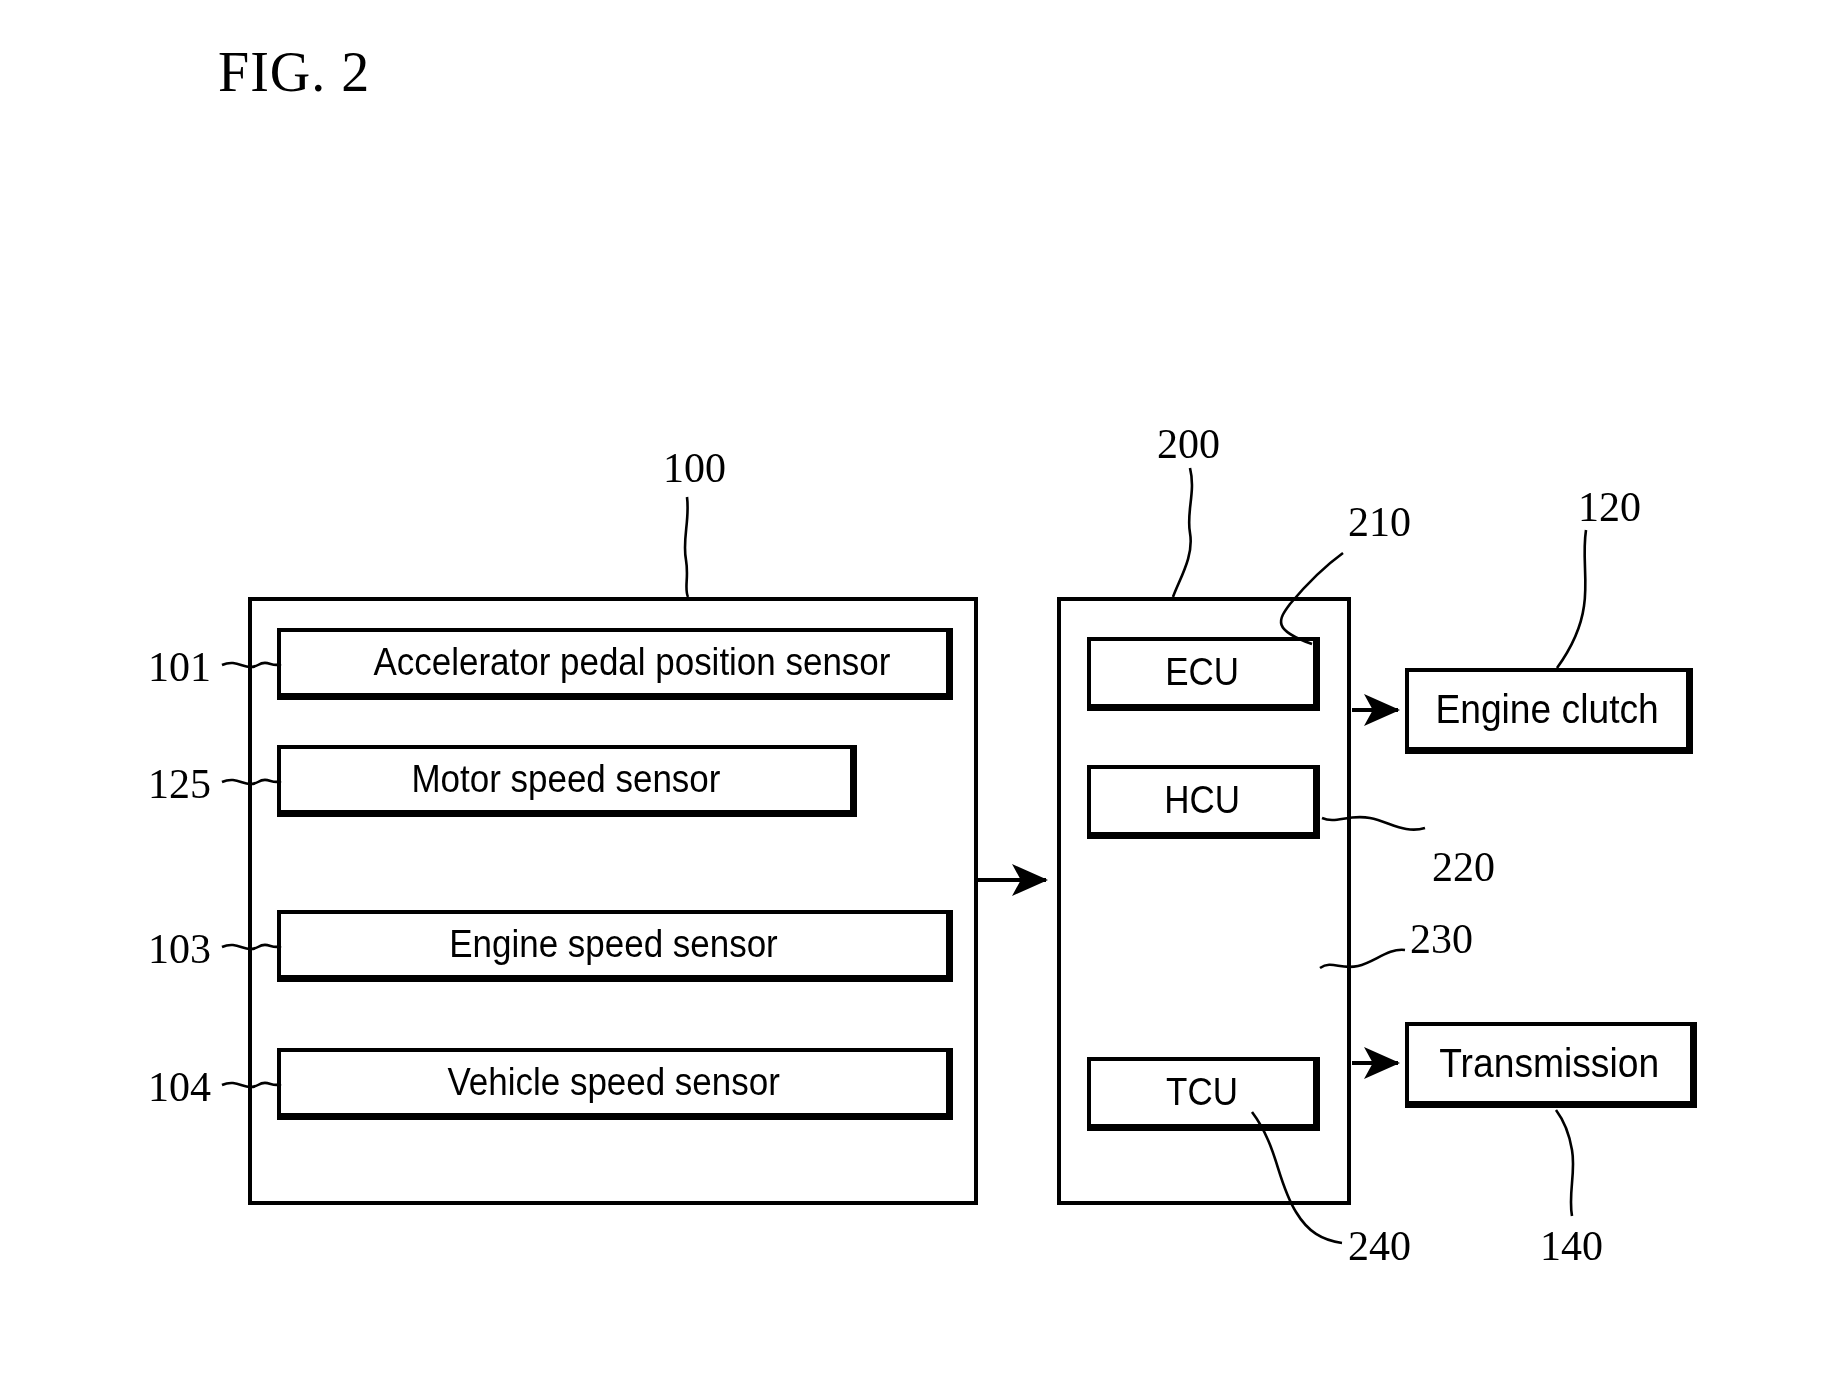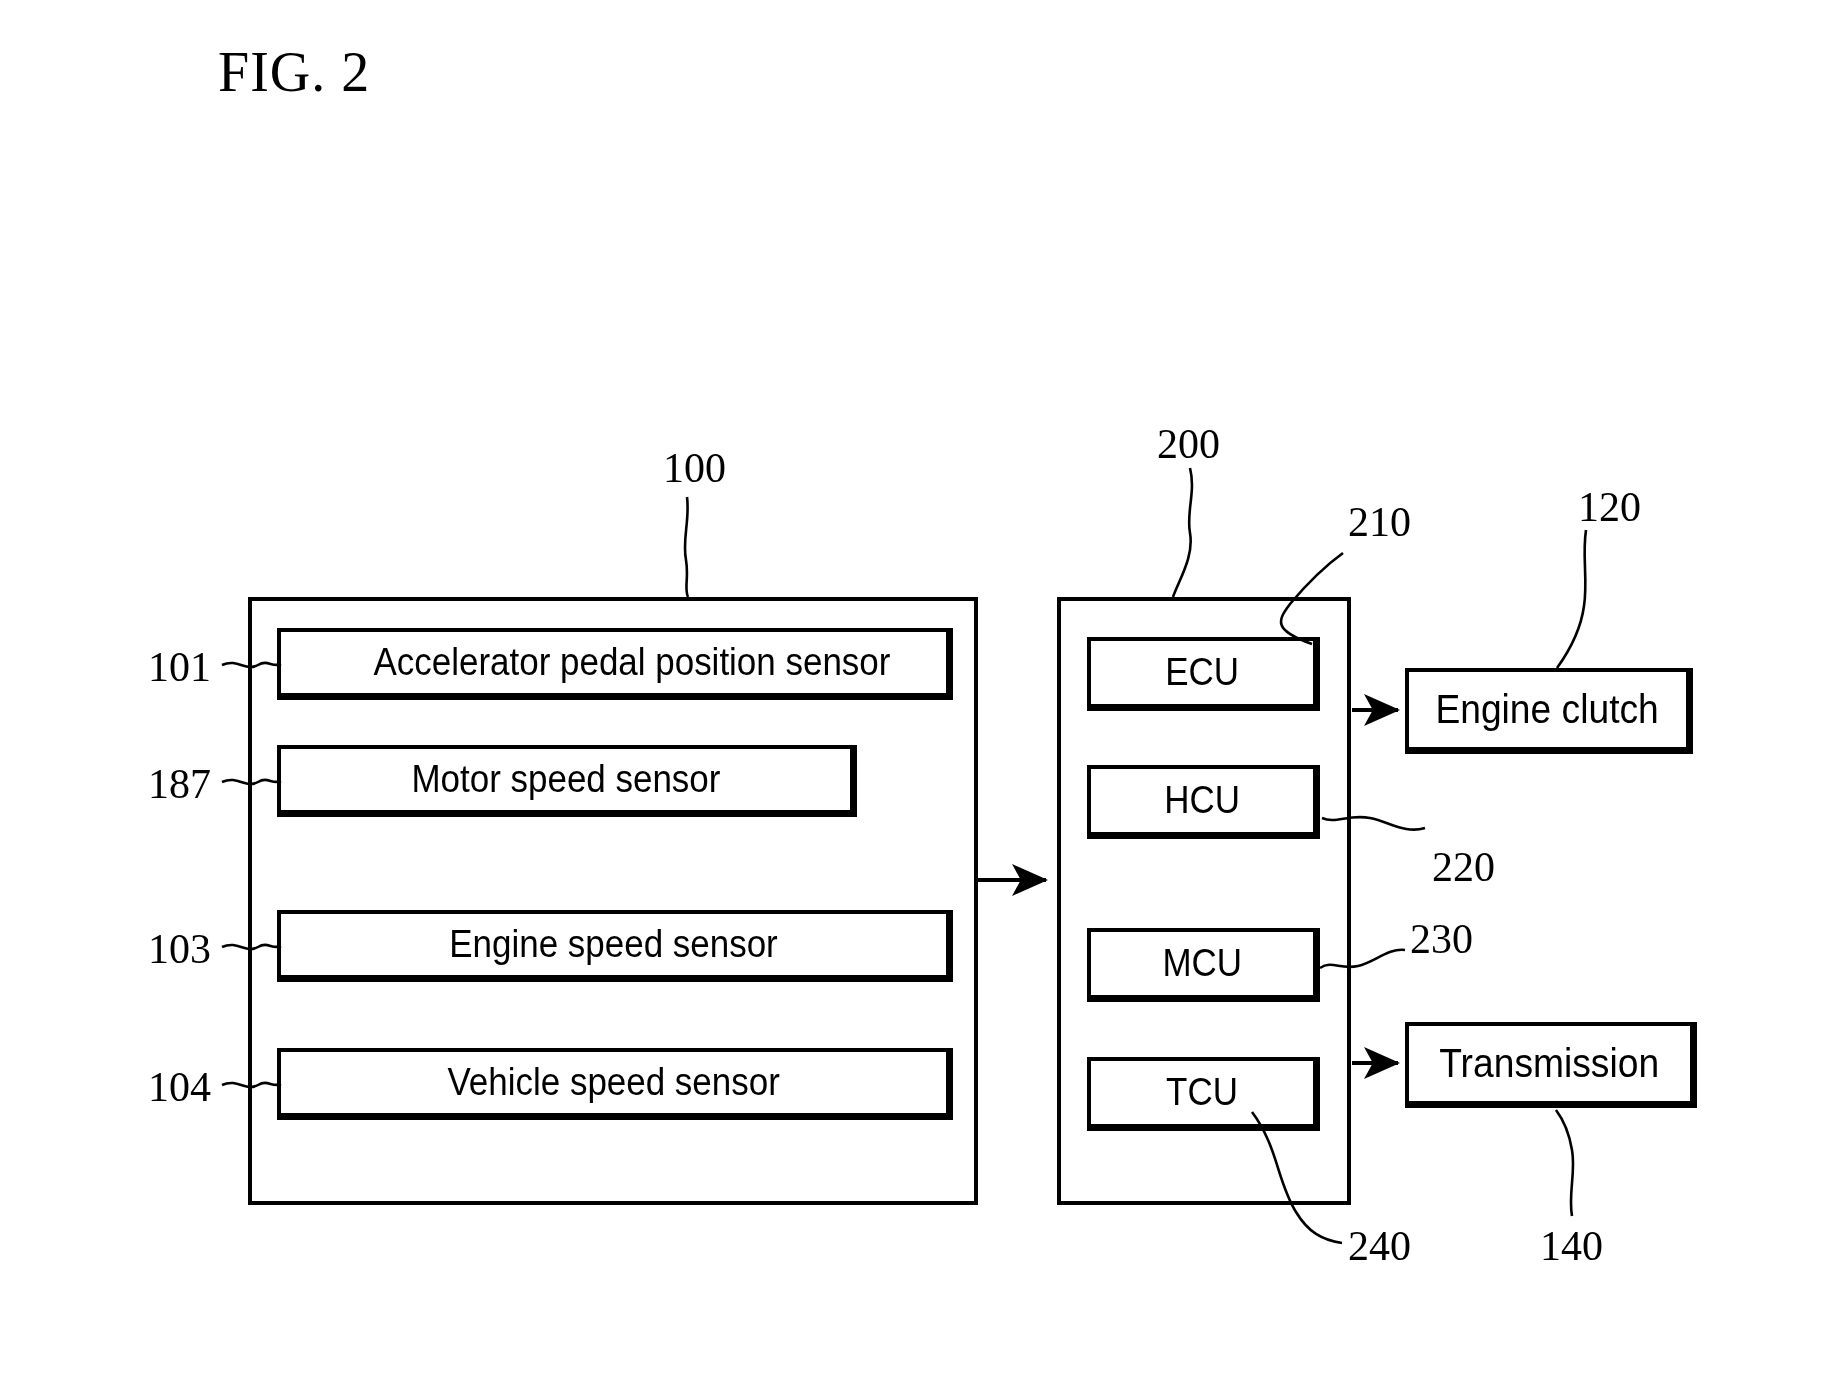--- a/index.html
+++ b/index.html
@@ -115,40 +115,37 @@
   <div class="outer-box" style="left:1057px;top:597px;width:294px;height:608px;"></div>
 
   <div class="module-box" style="left:1087px;top:637px;width:233px;height:74px;">
     <span class="module-label">ECU</span>
   </div>
 
   <div class="module-box" style="left:1087px;top:765px;width:233px;height:74px;">
     <span class="module-label">HCU</span>
   </div>
 
-  <div class="module-box" style="left:1087px;top:928px;width:233px;height:74px;">
-    <span class="module-label">MCU</span>
-  </div>
 
   <div class="module-box" style="left:1087px;top:1057px;width:233px;height:74px;">
     <span class="module-label">TCU</span>
   </div>
 
   <div class="term-box" style="left:1405px;top:668px;width:288px;height:86px;">
     <span class="term-label">Engine clutch</span>
   </div>
 
   <div class="term-box" style="left:1405px;top:1022px;width:292px;height:86px;">
     <span class="term-label">Transmission</span>
   </div>
 
   <div class="ref-num" style="left:663px;top:444px;">100</div>
 
   <div class="ref-num" style="left:148px;top:643px;">101</div>
-  <div class="ref-num" style="left:148px;top:760px;">187</div>
+  <div class="ref-num" style="left:148px;top:760px;">125</div>
   <div class="ref-num" style="left:148px;top:925px;">103</div>
   <div class="ref-num" style="left:148px;top:1063px;">104</div>
 
   <div class="ref-num" style="left:1157px;top:420px;">200</div>
   <div class="ref-num" style="left:1348px;top:498px;">210</div>
   <div class="ref-num" style="left:1432px;top:843px;">220</div>
   <div class="ref-num" style="left:1410px;top:915px;">230</div>
   <div class="ref-num" style="left:1348px;top:1222px;">240</div>
 
   <div class="ref-num" style="left:1578px;top:483px;">120</div>

